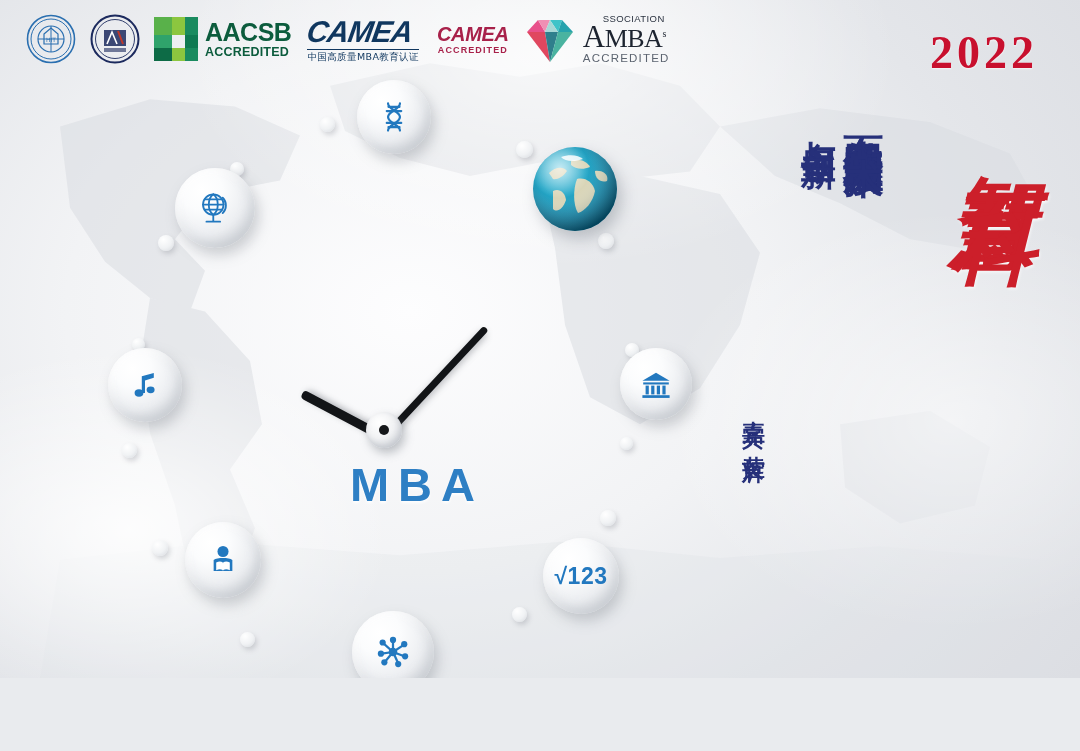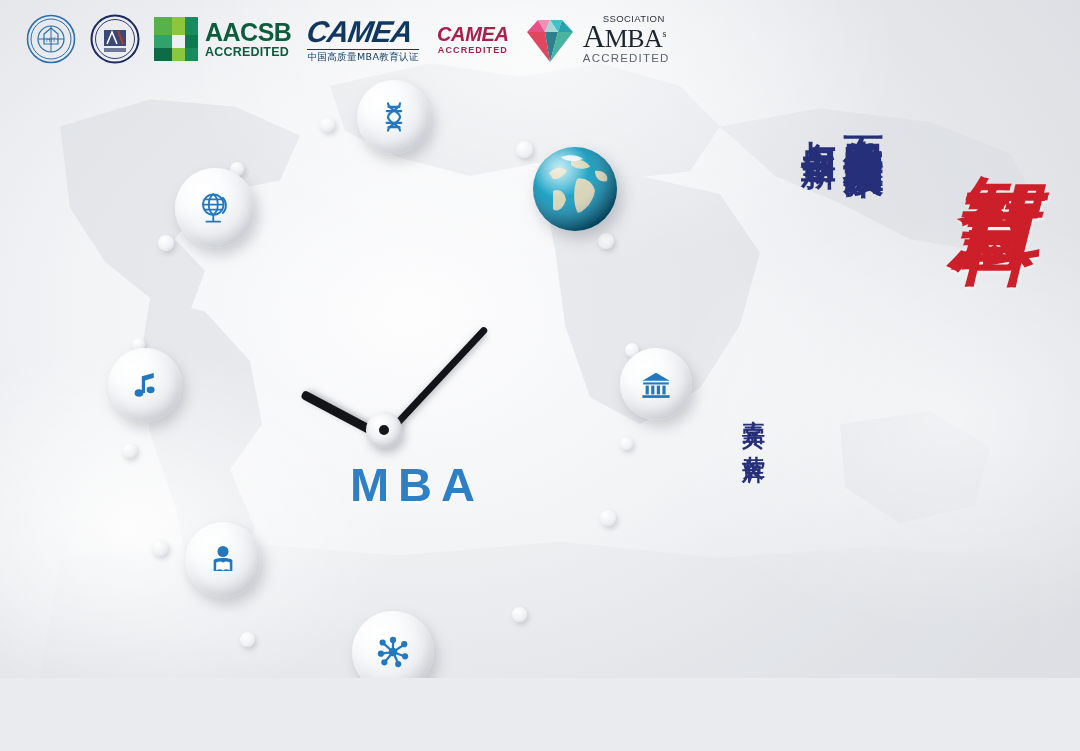--- a/index.html
+++ b/index.html
@@ -324,20 +324,23 @@
           <rect x="4" y="18" width="32" height="2.6"></rect>
           <rect x="7" y="22" width="4" height="11"></rect>
           <rect x="14" y="22" width="4" height="11"></rect>
           <rect x="21" y="22" width="4" height="11"></rect>
           <rect x="28" y="22" width="4" height="11"></rect>
           <rect x="3" y="34" width="34" height="3.4"></rect>
         </g>
       </svg>
     </div>
 
+    <div class="ball" style="left:463px;top:478px;width:76px;height:76px;">
+      <span class="glyph" style="font-size:23px;letter-spacing:.5px;">√123</span>
+    </div>
 
     <div class="ball" style="left:272px;top:551px;width:82px;height:82px;">
       <svg viewBox="0 0 44 44" width="38" height="38">
         <g stroke="#2278bf" stroke-width="2.6">
           <path d="M22 22 L22 9 M22 22 L34 14 M22 22 L35 27 M22 22 L28 35 M22 22 L13 33 M22 22 L9 24 M22 22 L11 12"></path>
         </g>
         <g fill="#2278bf">
           <circle cx="22" cy="22" r="5"></circle>
           <circle cx="22" cy="8" r="3.6"></circle>
           <circle cx="35" cy="13" r="3.6"></circle>
@@ -382,20 +385,21 @@
       </svg>
     </div>
 
     <div class="hand" id="hand-hour"></div>
     <div class="hand" id="hand-minute"></div>
     <div id="hand-cap"></div>
 
     <div id="mba-word">MBA</div>
   </div>
 
+  <div id="year">2022</div>
 
   <div id="calligraphy">智慧百科</div>
 
   <div id="subtitle-wrap">
     <div class="v-col" id="subtitle-line2">与自主创新</div>
     <div class="v-col" id="subtitle-line1">面向大健康产业的检测技术</div>
   </div>
 
   <div id="guest">嘉宾：黄辉</div>
 

